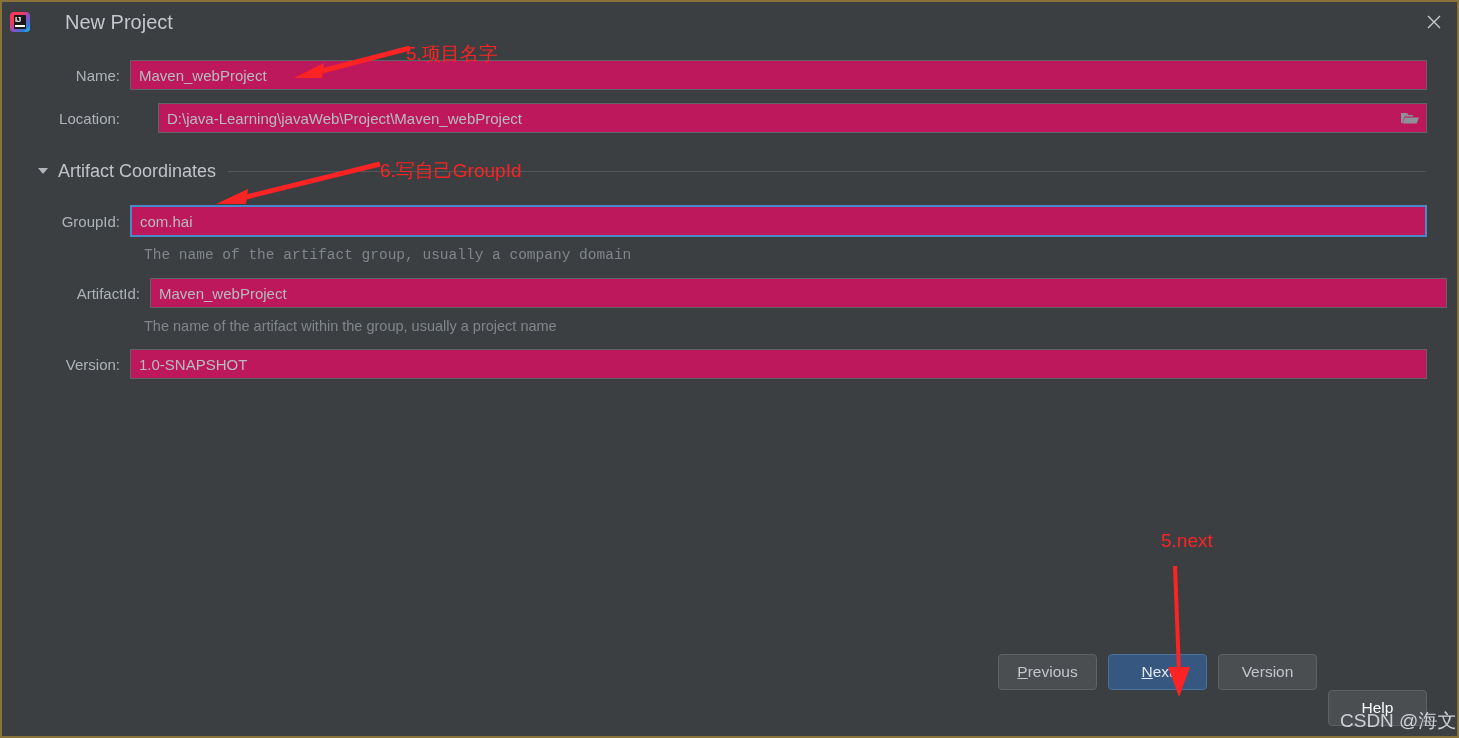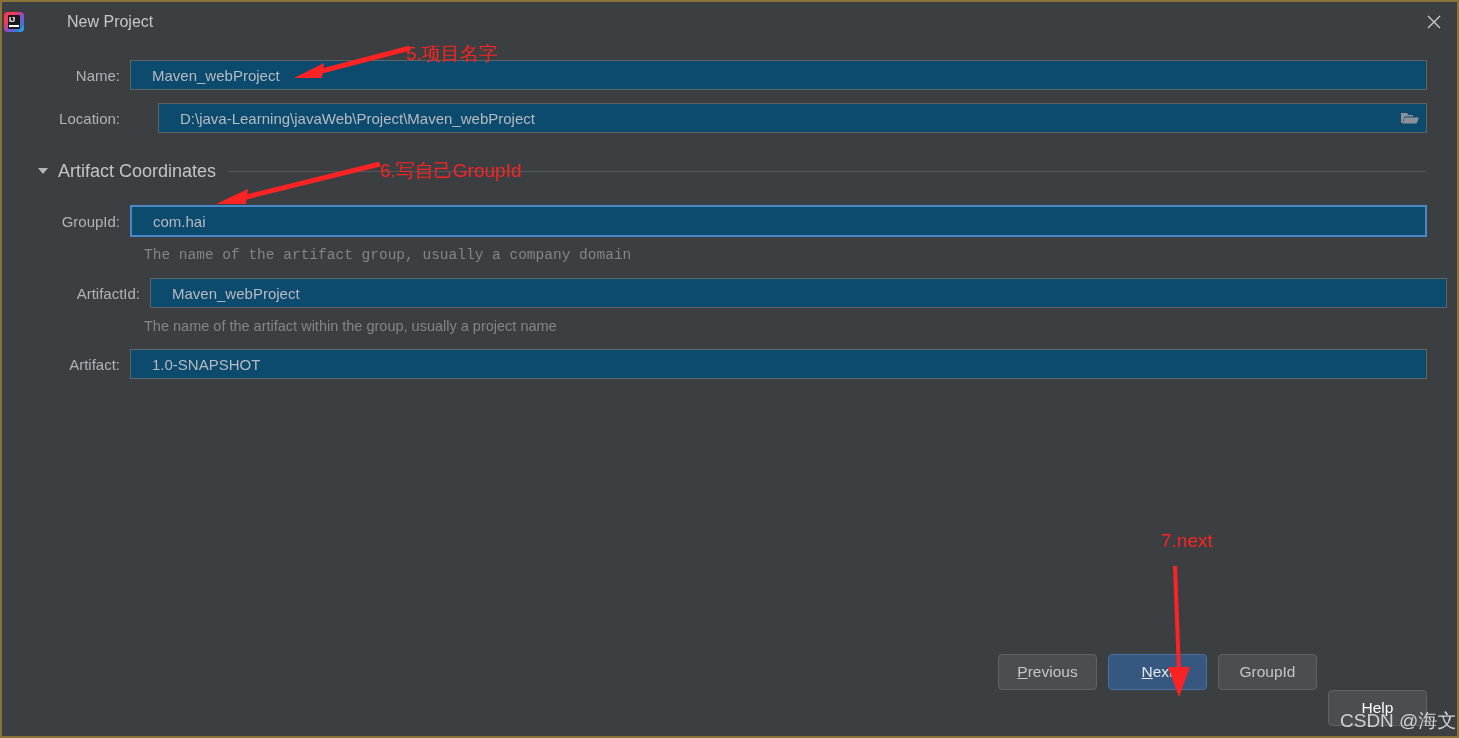--- a/index.html
+++ b/index.html
@@ -22,21 +22,21 @@
     overflow: hidden;
   }
 
   
   .titlebar {
     position: absolute; left: 0; top: 0;
     width: 100%; height: 40px;
     display: flex; align-items: center;
   }
   .app-icon {
-    margin-left: 2px;
+    margin-left: 8px;
     width: 43px; height: 20px;
     position: relative;
     flex: 0 0 auto;
   }
   .app-icon .sq {
     position: absolute; left: 0; top: 0;
     width: 20px; height: 20px;
     border-radius: 4px;
     background:
       linear-gradient(135deg,#f7385a 0%, #f7385a 30%, #8a4fc8 55%, #2f7bd8 80%, #26c6f0 100%);
@@ -53,23 +53,23 @@
     font-size: 8px; line-height: 8px;
     font-family: "Liberation Sans", sans-serif;
     font-weight: bold;
     letter-spacing: -0.5px;
   }
   .app-icon .bar {
     position: absolute; left: 5px; top: 13px;
     width: 10px; height: 2px; background: #ffffff;
   }
   .title-text {
-    margin-left: 20px;
+    margin-left: 12px;
     color: #c4c7cc;
-    font-size: 16px;
+    font-size: 20px;
   }
   .close-btn {
     position: absolute; right: 0; top: 0;
     width: 46px; height: 40px;
     display: flex; align-items: center; justify-content: center;
     cursor: pointer;
   }
   .close-btn svg { display: block; }
 
   
@@ -88,26 +88,26 @@
     text-align: right;
     color: #aeb3ba;
     font-size: 15px;
     padding-right: 10px;
     flex: 0 0 auto;
   }
   .field {
     flex: 1 1 auto;
     margin-right: 30px;
     height: 30px;
-    background: #0c4a6e;
+    background: #be185d;
     border: 1px solid #5e6366;
     color: #b6bbc1;
     font-size: 15px;
     display: flex; align-items: center;
-    padding: 0 21px;
+    padding: 0 8px;
     position: relative;
   }
   .field.focused {
     border: 2px solid #4a88c7;
     height: 32px;
   }
   .field .val { white-space: nowrap; overflow: hidden; }
   .field .browse {
     position: absolute; right: 6px; top: 50%;
     transform: translateY(-50%);
@@ -255,58 +255,58 @@
 
     <div class="row" style="top: 236px; margin-left: 20px;">
       <div class="label">ArtifactId:</div>
       <div class="field">
         <span class="val">Maven_webProject</span>
       </div>
     </div>
     <div class="hint" style="top: 276px;">The name of the artifact within the group, usually a project name</div>
 
     <div class="row" style="top: 307px;">
-      <div class="label">Artifact:</div>
+      <div class="label">Version:</div>
       <div class="field">
         <span class="val">1.0-SNAPSHOT</span>
       </div>
     </div>
 
   </div>
 
   <div class="buttonbar">
     <div class="btn">
         <span class="mn">P</span>
         <span>revious</span>
       </div>
     <div class="btn primary">
         <span class="mn">N</span>
         <span>ext</span>
       </div>
     <div class="btn">
-        <span>GroupId</span>
+        <span>Version</span>
       </div>
     <div class="btn muted">
         <span>Help</span>
       </div>
   </div>
 
   <div class="anno" style="left: 404px; top: 39px;">5.项目名字</div>
   <svg class="arrow-svg" style="left: 280px; top: 44px;" width="130" height="40" viewBox="0 0 130 40">
     <path d="M128,2 L36,26" stroke="#fb2323" stroke-width="5" fill="none"></path>
     <path d="M12,32 L42,17 L40,32 Z" fill="#fb2323"></path>
   </svg>
 
   <div class="anno" style="left: 378px; top: 156px;">6.写自己GroupId</div>
   <svg class="arrow-svg" style="left: 200px; top: 160px;" width="180" height="46" viewBox="0 0 180 46">
     <path d="M178,2 L40,36" stroke="#fb2323" stroke-width="5" fill="none"></path>
     <path d="M14,42 L46,27 L44,42 Z" fill="#fb2323"></path>
   </svg>
 
-  <div class="anno" style="left: 1159px; top: 528px;">7.next</div>
+  <div class="anno" style="left: 1159px; top: 528px;">5.next</div>
   <svg class="arrow-svg" style="left: 1155px; top: 562px;" width="45" height="135" viewBox="0 0 45 135">
     <path d="M18,2 L22,108" stroke="#fb2323" stroke-width="4" fill="none"></path>
     <path d="M11,103 L33,103 L22,133 Z" fill="#fb2323"></path>
   </svg>
 
   <div class="watermark" style="left: 1338px; top: 706px;">CSDN @海文宇</div>
 
 </div>
 
 </body></html>

